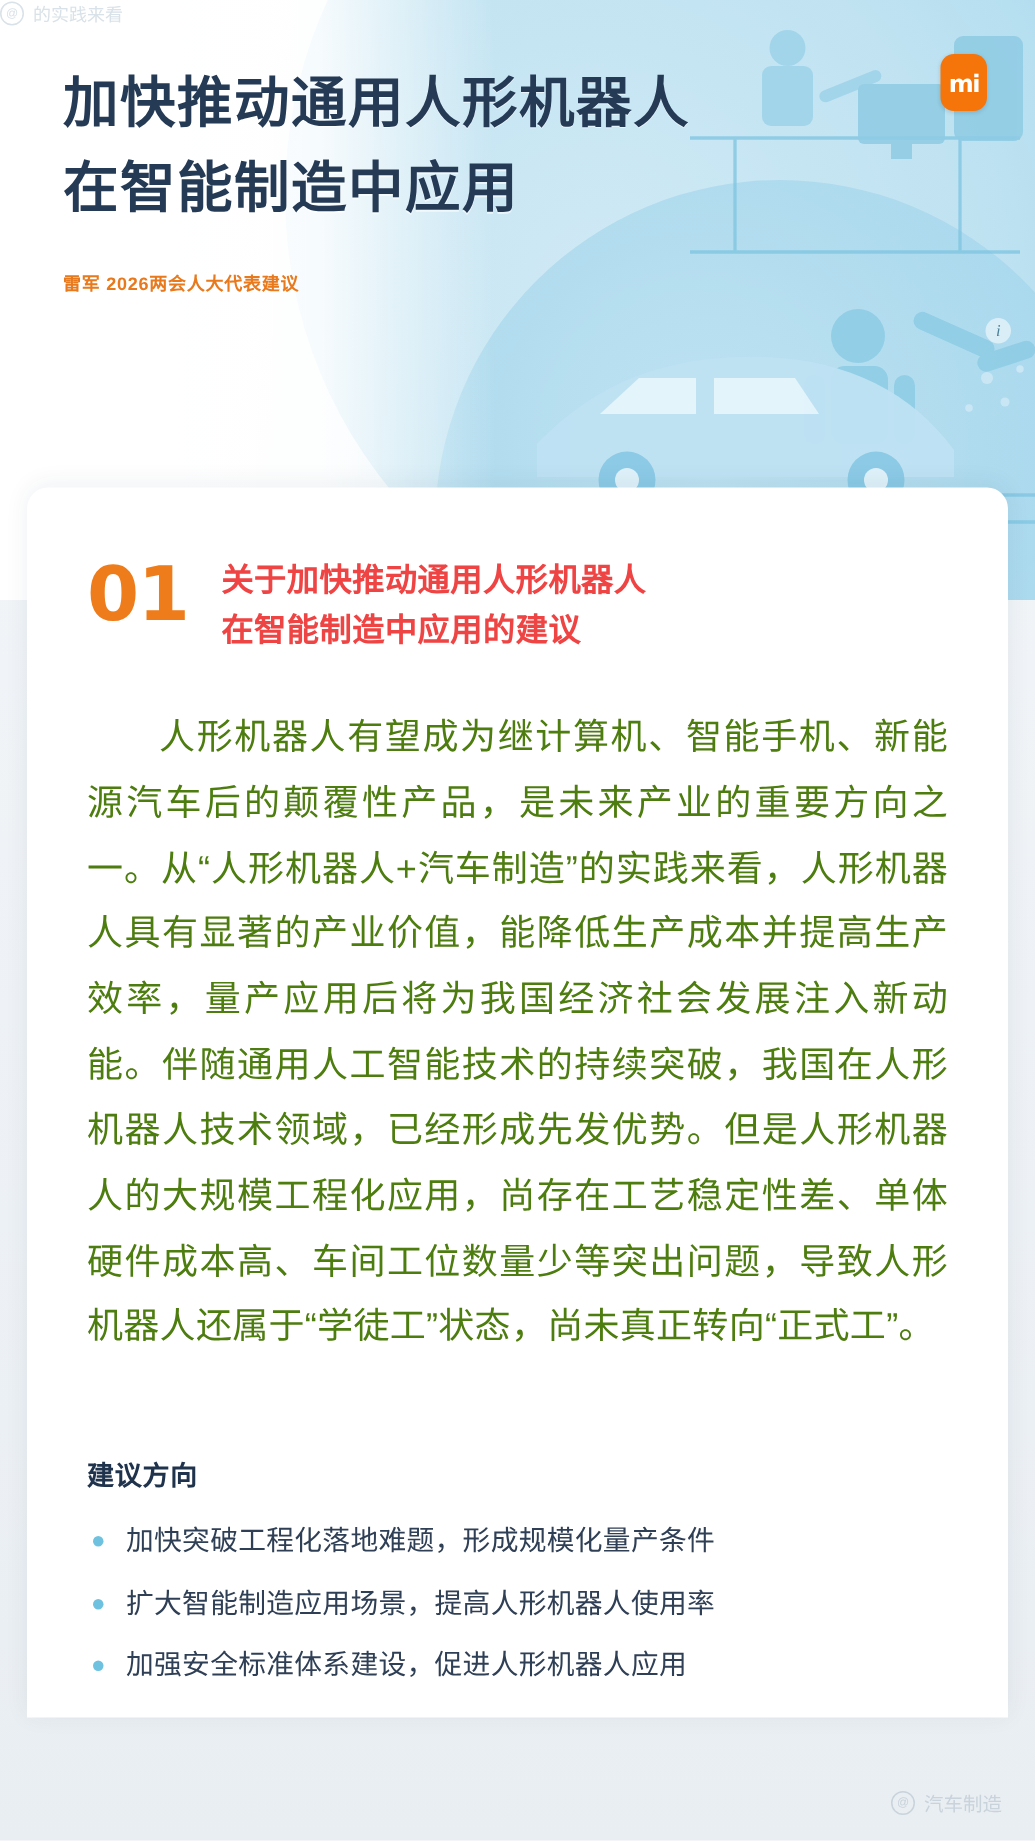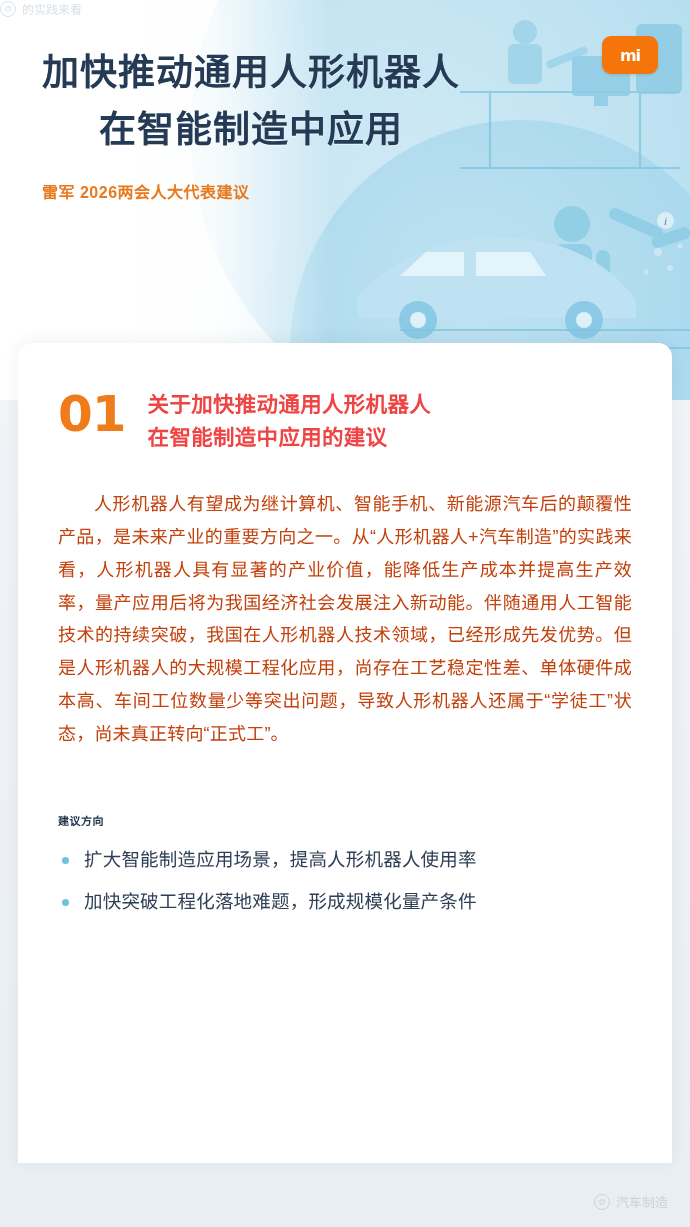--- a/index.html
+++ b/index.html
@@ -66,44 +66,43 @@
   }
   .art svg { display:block; }
 
   .hero-text {
     position: absolute;
     left: 42px;
     top: 44px;
     z-index: 5;
   }
   .hero-title {
-    font-family: Liberation Serif, serif;
+    font-family: Liberation Mono, monospace;
     font-weight: bold;
     font-size: 37px;
     line-height: 1.55;
     color: #253a55;
     letter-spacing: 1px;
     margin: 0;
     white-space: pre-line;
     text-shadow: 0 1px 0 rgba(255,255,255,0.6);
-    text-align: center;
   }
   .hero-sub {
     margin-top: 20px;
-    font-size: 16px;
+    font-size: 12px;
     font-weight: bold;
     color: #e8791c;
     letter-spacing: .5px;
   }
 
   .mi-logo {
     position: absolute;
     right: 32px;
     top: 36px;
-    width: 56px;
+    width: 31px;
     height: 38px;
     border-radius: 9px;
     background: #f5750a;
     color: #fff;
     display: flex;
     align-items: center;
     justify-content: center;
     font-size: 16px;
     font-weight: bold;
     font-family: "DejaVu Sans", sans-serif;
@@ -124,21 +123,21 @@
     font-style: italic;
     font-family: "Liberation Serif", serif;
     display:flex; align-items:center; justify-content:center;
     z-index: 6;
   }
 
   
   .card {
     position: absolute;
     left: 18px;
-    top: 343px;
+    top: 325px;
     width: 654px;
     min-height: 820px;
     background: #ffffff;
     border-radius: 14px 14px 0 0;
     box-shadow: 0 -2px 16px rgba(32,60,90,.07);
     z-index: 10;
   }
 
   .sec-head {
     display: flex;
@@ -160,31 +159,31 @@
     font-size: 21.5px;
     font-weight: bold;
     line-height: 1.52;
     color: #ef4444;
     white-space: pre-line;
     letter-spacing: .3px;
   }
 
   .body-text {
     margin: 34px 40px 0 40px;
-    font-size: 18px;
+    font-size: 24px;
     line-height: 1.82;
-    color: #c2410c;
+    color: #4d7c0f;
     text-align: justify;
     text-indent: 2em;
     letter-spacing: .2px;
   }
 
   .sub-head {
     margin: 62px 40px 0 40px;
-    font-size: 11px;
+    font-size: 18px;
     font-weight: bold;
     color: #20334c;
     letter-spacing: .5px;
   }
 
   .bullets {
     margin: 18px 40px 0 40px;
     padding: 0;
     list-style: none;
   }
@@ -310,22 +309,23 @@
       <div class="sec-num">01</div>
       <div class="sec-title">关于加快推动通用人形机器人
 在智能制造中应用的建议</div>
     </div>
 
     <p class="body-text">人形机器人有望成为继计算机、智能手机、新能源汽车后的颠覆性产品，是未来产业的重要方向之一。从“人形机器人+汽车制造”的实践来看，人形机器人具有显著的产业价值，能降低生产成本并提高生产效率，量产应用后将为我国经济社会发展注入新动能。伴随通用人工智能技术的持续突破，我国在人形机器人技术领域，已经形成先发优势。但是人形机器人的大规模工程化应用，尚存在工艺稳定性差、单体硬件成本高、车间工位数量少等突出问题，导致人形机器人还属于“学徒工”状态，尚未真正转向“正式工”。</p>
 
     <div class="sub-head">建议方向</div>
 
     <ul class="bullets">
+      <li>加快突破工程化落地难题，形成规模化量产条件</li>
       <li>扩大智能制造应用场景，提高人形机器人使用率</li>
-      <li>加快突破工程化落地难题，形成规模化量产条件</li>
+      <li>加强安全标准体系建设，促进人形机器人应用</li>
     </ul>
   </div>
 
   <div class="wm wm-tl">
     <span class="wm-circle">@</span>
     <span>的实践来看</span>
   </div>
 
   <div class="wm wm-br">
     <span class="wm-circle">@</span>

